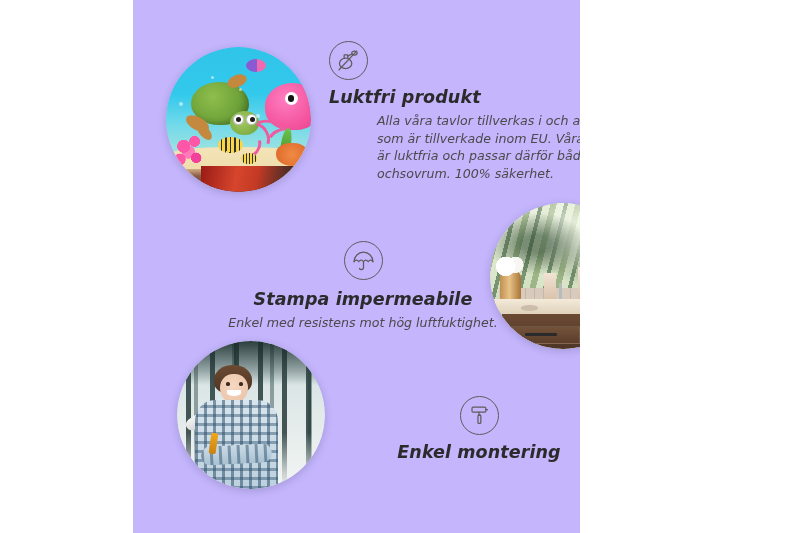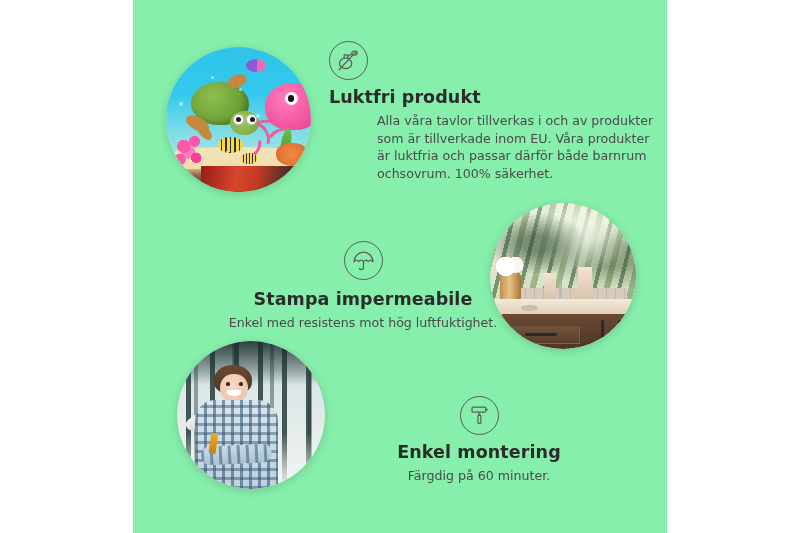--- a/index.html
+++ b/index.html
@@ -28,24 +28,25 @@
     background: #ffffff;
     z-index: 40;
   }
   .bar.left  { left: 0; }
   .bar.right { left: 667px; width: 133px; }
 
   #canvas {
     position: absolute;
     left: 133px;
     top: 0;
-    width: 534px;
+    width: 447px;
     height: 533px;
-    background: #86efac;
+    background: #c4b5fd;
     overflow: hidden;
+    font-style: italic;
   }
 
   
   .photo {
     position: absolute;
     border-radius: 50%;
     overflow: hidden;
     box-shadow: 0 2px 9px rgba(0,0,0,0.16);
   }
   .photo .inner {
@@ -444,17 +445,16 @@
         <span class="icon-circle">
           <svg width="25" height="25" viewBox="0 0 26 26" fill="none" stroke="#5d5d5d" stroke-width="1.3" stroke-linecap="round" stroke-linejoin="round">
             <rect x="5.2" y="4.4" width="14.4" height="5.0" rx="1.2"></rect>
             <path d="M19.6 6.9 L21.3 6.9"></path>
             <path d="M12.4 9.4 L12.4 12.6 L13.9 12.6"></path>
             <rect x="11.4" y="12.6" width="3.0" height="8.6" rx="1.0"></rect>
           </svg>
         </span>
       </span>
       <h2 class="title">Enkel montering</h2>
-      <p class="desc">Färgdig på 60 minuter.</p>
     </div>
 
   </div>
 </div>
 
 </body></html>

